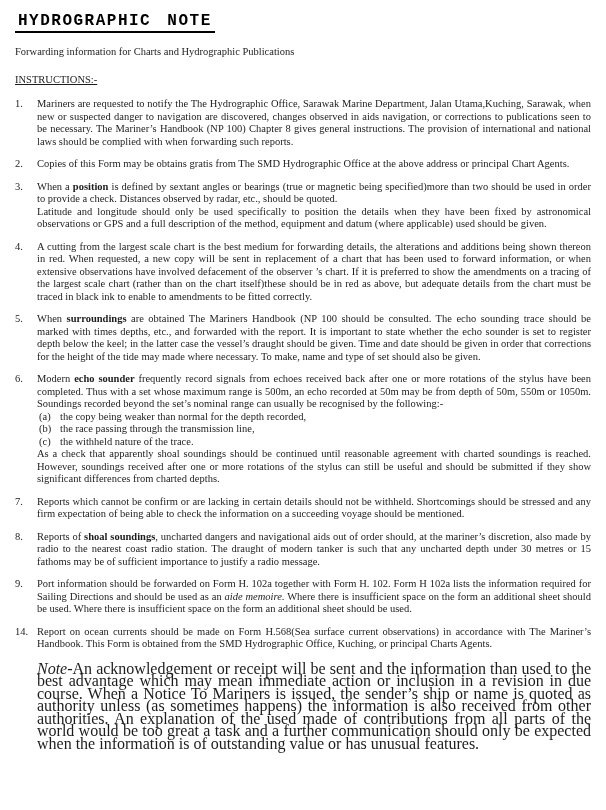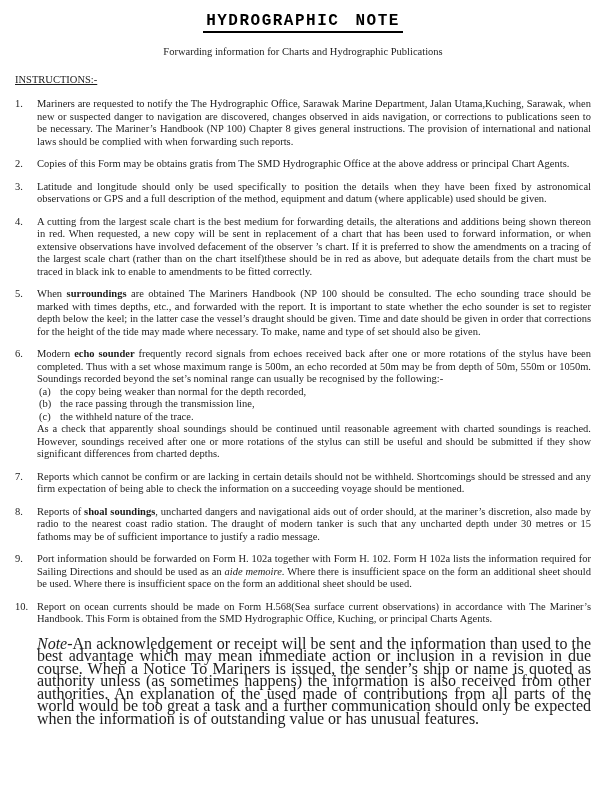--- a/index.html
+++ b/index.html
@@ -5,35 +5,34 @@
   html, body { margin: 0; padding: 0; }
   body {
     width: 606px; height: 810px;
     background: #ffffff;
     color: #1c1c1c;
     font-family: "Liberation Serif", serif;
     overflow: hidden;
   }
   .page { padding: 9px 15px 0 15px; }
 
-  .title-wrap { text-align: center; margin: 2px 0 13px 0; }
+  .title-wrap { margin: 2px 0 13px 0; }
   .doc-title {
     display: inline-block;
     font-family: "Liberation Mono", "DejaVu Sans Mono", monospace;
     font-weight: bold;
     font-size: 16px;
     letter-spacing: 1.5px;
     word-spacing: 5px;
     color: #000;
     border-bottom: 2px solid #000;
     padding: 0 3px 1px 3px;
   }
 
   .subtitle {
-    text-align: center;
     font-size: 10.5px;
     margin-bottom: 17px;
   }
 
   .section-heading {
     font-size: 10.5px;
     margin-bottom: 13px;
     text-decoration: underline;
   }
 
@@ -77,20 +76,21 @@
       </div>
       <div class="item">
         <div class="num">2.</div>
         <div class="body">
           <div class="para"><span>Copies of this Form may be obtains gratis from The SMD Hydrographic Office at the above address or principal Chart Agents.</span></div>
         </div>
       </div>
       <div class="item">
         <div class="num">3.</div>
         <div class="body">
+          <div class="para"><span>When a </span><span class="b ">position</span><span> is defined by sextant angles or bearings (true or magnetic being specified)more than two should be used in order to provide a check. Distances observed by radar, etc., should be quoted.</span></div>
           <div class="para"><span>Latitude and longitude should only be used specifically to position the details when they have been fixed by astronomical observations or GPS and a full description of the method, equipment and datum (where applicable) used should be given.</span></div>
         </div>
       </div>
       <div class="item">
         <div class="num">4.</div>
         <div class="body">
           <div class="para"><span>A cutting from the largest scale chart is the best medium for forwarding details, the alterations and additions being shown thereon in red. When requested, a new copy will be sent in replacement of a chart that has been used to forward information, or when extensive observations have involved defacement of the observer ’s chart. If it is preferred to show the amendments on a tracing of the largest scale chart (rather than on the chart itself)these should be in red as above, but adequate details from the chart must be traced in black ink to enable to amendments to be fitted correctly.</span></div>
         </div>
       </div>
       <div class="item">
@@ -130,20 +130,20 @@
           <div class="para"><span>Reports of </span><span class="b ">shoal soundings</span><span>, uncharted dangers and navigational aids out of order should, at the mariner’s  discretion, also made by radio to the nearest coast radio station. The draught of modern tanker is such that any uncharted depth under 30 metres or 15 fathoms may be of sufficient importance to justify a radio message.</span></div>
         </div>
       </div>
       <div class="item">
         <div class="num">9.</div>
         <div class="body">
           <div class="para"><span>Port information should be forwarded on Form H. 102a together with Form H. 102. Form H 102a lists the information required for Sailing Directions and should be used as an </span><span class="i">aide memoire</span><span>. Where there is insufficient space on the form an additional sheet should be used.  Where there is insufficient space on the form an additional sheet should be used.</span></div>
         </div>
       </div>
       <div class="item">
-        <div class="num">10.</div>
+        <div class="num">14.</div>
         <div class="body">
           <div class="para"><span>Report on ocean currents should be made on Form H.568(Sea surface current observations) in accordance with The Mariner’s Handbook. This Form is obtained from the SMD Hydrographic Office, Kuching, or principal Charts Agents.</span></div>
         </div>
       </div>
     </div>
   <div class="note" id="note-text"><span class="i">Note</span><span>-An acknowledgement or receipt will be sent and the information than used to the best advantage which may mean immediate action or inclusion in a revision in due course. When a Notice To Mariners is issued, the sender’s ship or name is quoted as authority unless (as sometimes happens) the information is also received from other authorities. An explanation of the used made of contributions from all parts of the world would be too great a task and a further communication should only be expected when the information is of outstanding value or has unusual features.</span></div>
 </div>
 
 </body></html>

